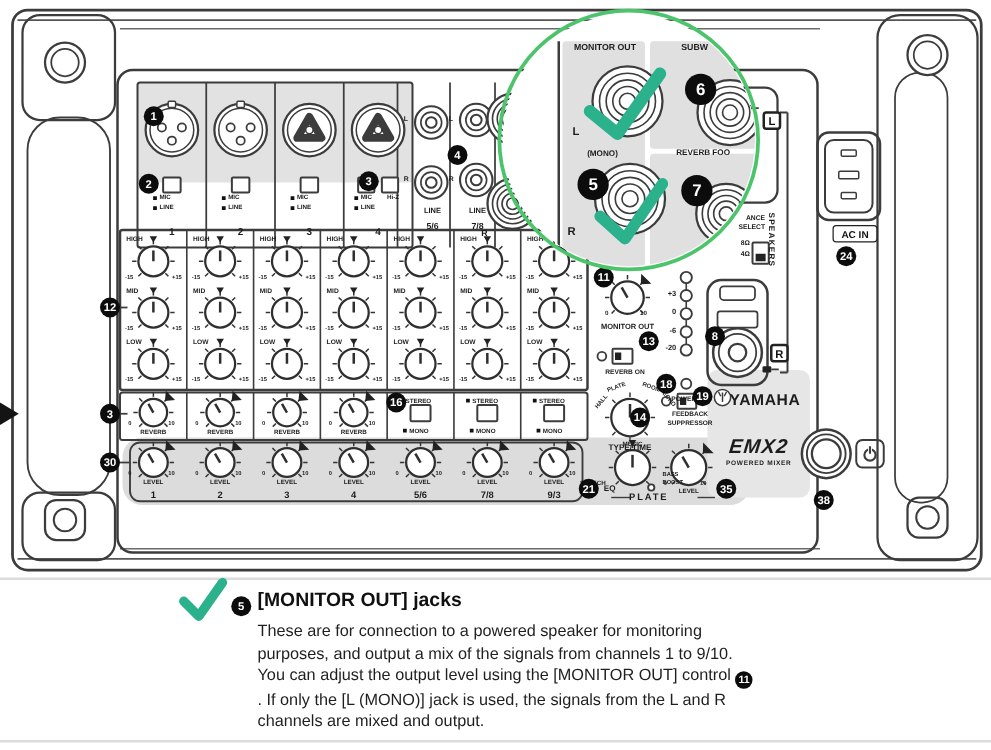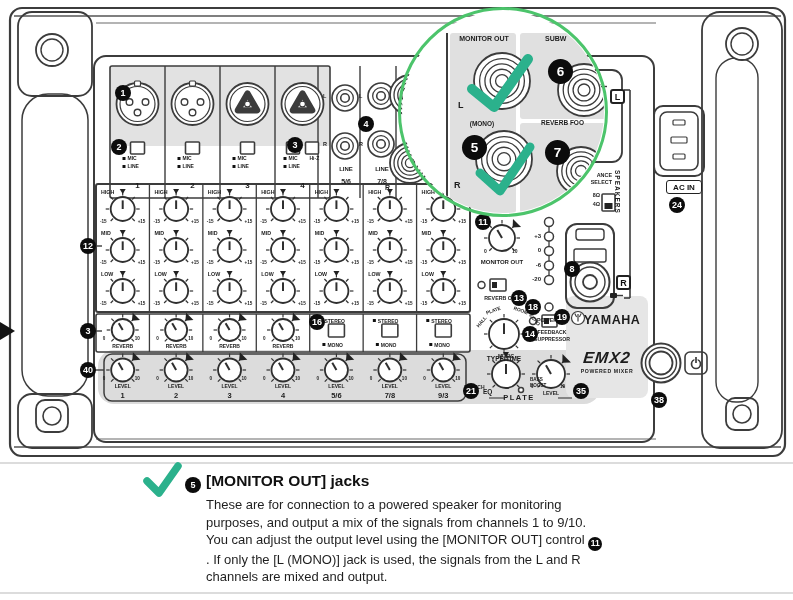--- a/index.html
+++ b/index.html
@@ -684,43 +684,43 @@
 
   <div class="callout c16" style="left:115px;top:85px">1</div>
   <div class="callout c16" style="left:111px;top:139px">2</div>
   <div class="callout c16" style="left:287px;top:137px">3</div>
   <div class="callout c16" style="left:358px;top:116px">4</div>
   <div class="lbl" style="left:385px;top:184px;font-size:7px">R</div>
 
   <div class="callout c16" style="left:80px;top:238px">12</div>
   <div class="callout c16" style="left:80px;top:323px">3</div>
   <div class="callout c16" style="left:309px;top:314px">16</div>
-  <div class="callout c16" style="left:80px;top:362px">40</div>
+  <div class="callout c16" style="left:80px;top:362px">30</div>
 
   <div class="callout c16" style="left:475px;top:214px;z-index:5">11</div>
   <div class="lbl" style="left:484px;top:249px;font-size:5px">0</div>
   <div class="lbl" style="left:512px;top:249px;font-size:5px">10</div>
   <div class="lbl cen" style="left:502px;top:259px;font-size:6px">MONITOR OUT</div>
 
-  <div class="callout c16" style="left:511px;top:290px">13</div>
+  <div class="callout c16" style="left:511px;top:265px">13</div>
   <div class="lbl cen" style="left:500px;top:296px;font-size:5.3px">REVERB ON</div>
 
   <div class="lbl ra" style="left:541px;top:233px;font-size:6px">+3</div>
   <div class="lbl ra" style="left:541px;top:247px;font-size:6px">0</div>
   <div class="lbl ra" style="left:541px;top:262px;font-size:6px">-6</div>
   <div class="lbl ra" style="left:541px;top:276px;font-size:6px">-20</div>
 
   <div class="callout c16" style="left:525px;top:299px">18</div>
   <div class="lbl cen" style="left:547px;top:318px;font-size:5.3px">POWER</div>
 
   <div class="lbl" style="left:476px;top:320px;font-size:4.8px;transform:rotate(-50deg)">HALL</div>
   <div class="lbl" style="left:486px;top:309px;font-size:4.8px;transform:rotate(-20deg)">PLATE</div>
   <div class="lbl" style="left:513px;top:309px;font-size:4.8px;transform:rotate(20deg)">ROOM</div>
   <div class="lbl" style="left:527px;top:318px;font-size:4.8px;transform:rotate(50deg)">ECHO</div>
-  <div class="callout c16" style="left:522px;top:326px">14</div>
+  <div class="callout c16" style="left:504px;top:326px">14</div>
   <div class="lbl cen" style="left:504px;top:356px;font-size:6.5px">TYPE/TIME</div>
 
   <div class="callout c16" style="left:554px;top:309px">19</div>
   <div class="lbl cen" style="left:552px;top:330px;font-size:5.2px">FEEDBACK</div>
   <div class="lbl cen" style="left:552px;top:337px;font-size:5.2px">SUPPRESSOR</div>
 
   <div class="lbl cen" style="left:506px;top:354px;font-size:5px">MUSIC</div>
   <div class="lbl" style="left:464px;top:385px;font-size:5px">SPEECH</div>
   <div class="lbl" style="left:530px;top:378px;font-size:4.6px">BASS</div>
   <div class="lbl" style="left:530px;top:384px;font-size:4.6px">BOOST</div>

